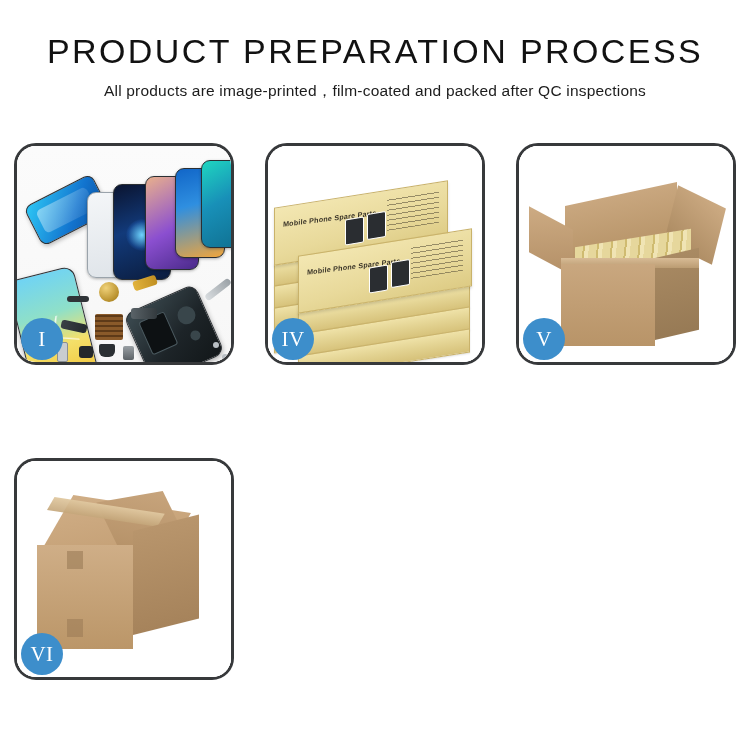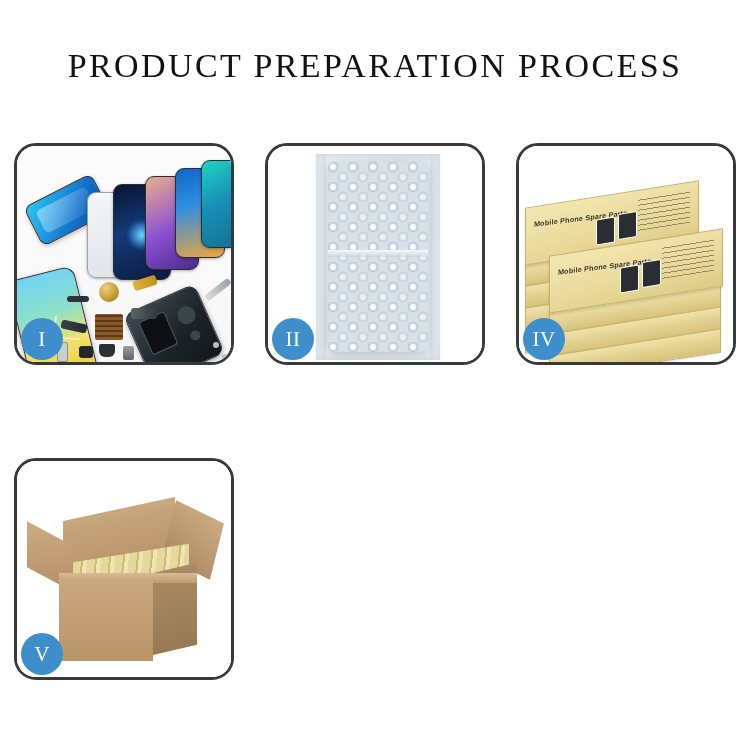--- a/index.html
+++ b/index.html
@@ -11,22 +11,21 @@
     height: 750px;
     background: #ffffff;
     font-family: "Liberation Sans", sans-serif;
     overflow: hidden;
     position: relative;
   }
 
   
   .header {
     text-align: center;
-    padding-top: 48px;
-    font-family: Liberation Serif, serif;
+    padding-top: 34px;
   }
   .title {
     font-size: 34px;
     font-weight: 500;
     letter-spacing: 2.4px;
     color: #121212;
     line-height: 1.05;
     white-space: nowrap;
   }
   .subtitle {
@@ -273,20 +272,21 @@
   .sb-tab1 { position:absolute; left: 50px; top: 90px; width: 16px; height: 18px;
     background: rgba(150,118,82,.55); }
   .sb-tab2 { position:absolute; left: 50px; top: 158px; width: 16px; height: 18px;
     background: rgba(150,118,82,.5); }
 </style>
 </head>
 <body>
 
 <div class="header">
   <div class="title">PRODUCT PREPARATION PROCESS</div>
+  <div class="subtitle">All products are image-printed，film-coated and packed after QC inspections</div>
 </div>
 
 <div class="grid">
 
   <div class="panel">
     <div class="panel-inner">
       <div class="scene-parts">
         <div class="ph ph-blue"></div>
         <div class="ph ph-glass"></div>
         <div class="ph ph-a"></div>
@@ -306,32 +306,20 @@
         <div class="part p-btn"></div>
         <div class="part p-cam"></div>
         <div class="part p-screw1"></div>
         <div class="part p-screw2"></div>
         <div class="part p-tool"></div>
       </div>
     </div>
     <div class="badge">I</div>
   </div>
 
-  <div class="panel">
-    <div class="panel-inner">
-      <div class="scene-bubble">
-        <div class="bw-sheet"></div>
-        <div class="bw-edgeL"></div>
-        <div class="bw-edgeR"></div>
-        <div class="bw-wrap"></div>
-        <div class="bw-seam"></div>
-      </div>
-    </div>
-    <div class="badge">II</div>
-  </div>
 
 
   <div class="panel">
     <div class="panel-inner">
       <div class="scene-stack">
         <div class="st-box" style="left:6px;  top:104px;"></div>
         <div class="st-box" style="left:6px;  top:126px;"></div>
         <div class="st-box" style="left:6px;  top:148px;"></div>
         <div class="st-box" style="left:6px;  top:170px;"></div>
         <div class="st-lid" style="left:6px;  top:48px;">
@@ -362,14 +350,28 @@
         <div class="ct-fill"></div>
         <div class="ct-flapL"></div>
         <div class="ct-side"></div>
         <div class="ct-rim"></div>
         <div class="ct-front"></div>
       </div>
     </div>
     <div class="badge">V</div>
   </div>
 
+  <div class="panel">
+    <div class="panel-inner">
+      <div class="scene-sealed">
+        <div class="sb-top"></div>
+        <div class="sb-top2"></div>
+        <div class="sb-tape"></div>
+        <div class="sb-side"></div>
+        <div class="sb-front"></div>
+        <div class="sb-tab1"></div>
+        <div class="sb-tab2"></div>
+      </div>
+    </div>
+    <div class="badge">VI</div>
+  </div>
 
 </div>
 
 </body></html>

